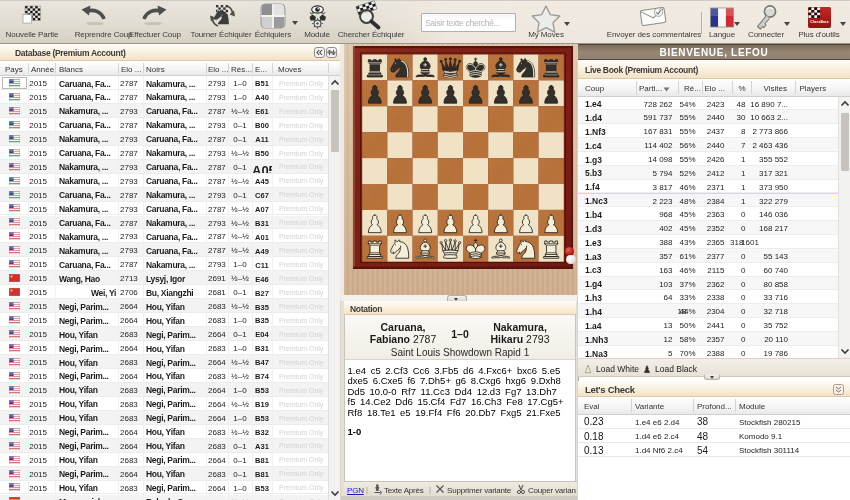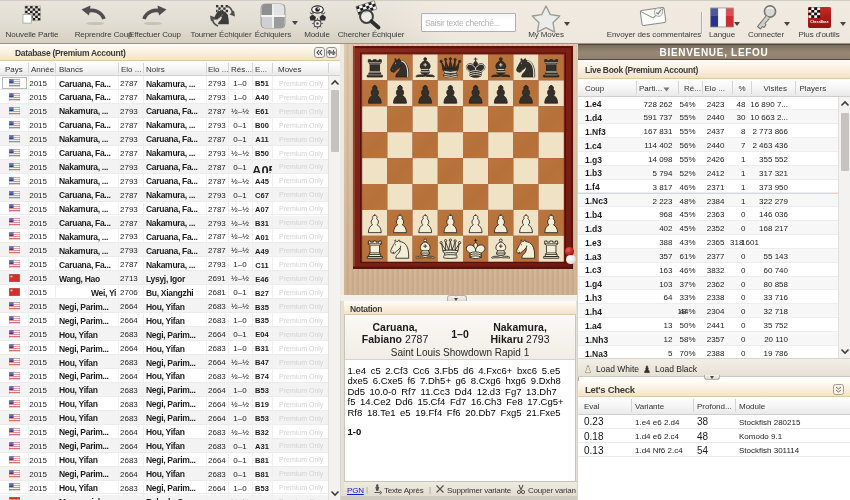--- a/index.html
+++ b/index.html
@@ -1163,21 +1163,21 @@
 <div class="abs" style="left:565px;top:246.5px;width:9px;height:9px;border-radius:50%;background:radial-gradient(circle at 35% 30%,#e86055,#b01510 65%,#7c0e0a);"></div>
 <div class="abs" style="left:566px;top:254.5px;width:9.5px;height:9.5px;border-radius:50%;background:radial-gradient(circle at 35% 30%,#ffffff,#e4e4e4 60%,#b9b9b9);"></div>
 <div class="abs" style="left:447px;top:295px;width:20px;height:6px;background:linear-gradient(#f5f2ec,#ddd8cc);border:1px solid #b5b0a4;border-bottom:none;border-radius:3px 3px 0 0;">
     <div class="caret" style="left:6px;top:2px;border-left-width:2.5px;border-right-width:2.5px;border-top-width:3px;"></div>
   </div>
 <div class="abs" style="left:344px;top:301px;width:232px;height:195px;background:#fff;border:1px solid #c9c4b8;border-bottom:none;"></div>
 <div class="abs phead" style="left:344px;top:301px;width:232px;height:14px;">
     <span style="position:absolute;left:6px;top:2.5px;">Notation</span>
   </div>
 <div class="abs" style="left:345px;top:315px;width:230px;height:45px;background:linear-gradient(#fbf9f6,#f1ede6);border-bottom:1px solid #d8d4cc;">
-    <div class="abs" style="left:0;top:6px;width:100px;text-align:center;font-size:10.5px;color:#1a1a1a;"><b>Caruana,<br>Fabiano</b> 2787</div>
+    <div class="abs" style="left:8px;top:6px;width:100px;text-align:center;font-size:10.5px;color:#1a1a1a;"><b>Caruana,<br>Fabiano</b> 2787</div>
     <div class="abs" style="left:100px;top:13px;width:30px;text-align:center;font-size:10.5px;font-weight:bold;color:#1a1a1a;">1–0</div>
     <div class="abs" style="left:125px;top:6px;width:100px;text-align:center;font-size:10.5px;color:#1a1a1a;"><b>Nakamura,<br>Hikaru</b> 2793</div>
     <div class="abs" style="left:0;top:32px;width:230px;text-align:center;font-size:10px;color:#2a2a2a;">Saint Louis Showdown Rapid 1</div>
   </div>
 <div class="abs" style="left:347.5px;top:366px;width:228px;font-size:9.5px;line-height:10.45px;color:#000;letter-spacing:0;word-spacing:2px;white-space:nowrap;">1.e4 c5 2.Cf3 Cc6 3.Fb5 d6 4.Fxc6+ bxc6 5.e5<br>dxe5 6.Cxe5 f6 7.Dh5+ g6 8.Cxg6 hxg6 9.Dxh8<br>Dd5 10.0-0 Rf7 11.Cc3 Dd4 12.d3 Fg7 13.Dh7<br>f5 14.Ce2 Dd6 15.Cf4 Fd7 16.Ch3 Fe8 17.Cg5+<br>Rf8 18.Te1 e5 19.Ff4 Ff6 20.Db7 Fxg5 21.Fxe5<div style="margin-top:9px;font-weight:bold;">1-0</div></div>
 <div class="abs" style="left:344px;top:481px;width:233px;height:15px;background:linear-gradient(#efeae0,#e3ddd0);border-top:1px solid #c9c4b8;font-size:8px;letter-spacing:-0.2px;color:#333;overflow:hidden;">
     <span style="position:absolute;left:3px;top:3.5px;color:#1818c8;text-decoration:underline;">PGN</span>
     <span style="position:absolute;left:22px;top:2.5px;color:#999;">|</span>
     <svg style="position:absolute;left:28px;top:2px;" width="11" height="11" viewBox="0 0 11 11">
       <path d="M4 1.5 a1.3 1.3 0 0 1 2.6 0 l-0.3 1.5 h1 l-1 4 h-2 l-1-4 h1 z" fill="#555"></path>
@@ -1255,21 +1255,21 @@
     </div>
     <div class="row" style="top:55.4px;height:13.85px;background:#ffffff;border-bottom:1px solid #ededed;">
       <div class="cell" style="left:7px;width:50px;font-weight:bold;font-size:8.5px;padding-top:2.8px;">1.g3</div>
       <div class="cell" style="left:38px;width:56.5px;text-align:right;padding-top:3px;">14 098</div>
       <div class="cell" style="left:80px;width:37.5px;text-align:right;padding-top:3px;">55%</div>
       <div class="cell" style="left:106px;width:40.5px;text-align:right;padding-top:3px;">2426</div>
       <div class="cell" style="left:132px;width:35.5px;text-align:right;padding-top:3px;">1</div>
       <div class="cell" style="left:152px;width:58px;text-align:right;padding-top:3px;">355 552</div>
     </div>
     <div class="row" style="top:69.2px;height:13.85px;background:#f7f7f7;border-bottom:1px solid #ededed;">
-      <div class="cell" style="left:7px;width:50px;font-weight:bold;font-size:8.5px;padding-top:2.8px;">1.b3</div>
+      <div class="cell" style="left:7px;width:50px;font-weight:bold;font-size:8.5px;padding-top:2.8px;">5.b3</div>
       <div class="cell" style="left:38px;width:56.5px;text-align:right;padding-top:3px;">5 794</div>
       <div class="cell" style="left:80px;width:37.5px;text-align:right;padding-top:3px;">52%</div>
       <div class="cell" style="left:106px;width:40.5px;text-align:right;padding-top:3px;">2412</div>
       <div class="cell" style="left:132px;width:35.5px;text-align:right;padding-top:3px;">1</div>
       <div class="cell" style="left:152px;width:58px;text-align:right;padding-top:3px;">317 321</div>
     </div>
     <div class="row" style="top:83.1px;height:13.85px;background:#ffffff;border-bottom:1px solid #ededed;">
       <div class="cell" style="left:7px;width:50px;font-weight:bold;font-size:8.5px;padding-top:2.8px;">1.f4</div>
       <div class="cell" style="left:38px;width:56.5px;text-align:right;padding-top:3px;">3 817</div>
       <div class="cell" style="left:80px;width:37.5px;text-align:right;padding-top:3px;">46%</div>
@@ -1314,21 +1314,21 @@
       <div class="cell" style="left:38px;width:56.5px;text-align:right;padding-top:3px;">357</div>
       <div class="cell" style="left:80px;width:37.5px;text-align:right;padding-top:3px;">61%</div>
       <div class="cell" style="left:106px;width:40.5px;text-align:right;padding-top:3px;">2377</div>
       <div class="cell" style="left:132px;width:35.5px;text-align:right;padding-top:3px;">0</div>
       <div class="cell" style="left:152px;width:58px;text-align:right;padding-top:3px;">55 143</div>
     </div>
     <div class="row" style="top:166.2px;height:13.85px;background:#ffffff;border-bottom:1px solid #ededed;">
       <div class="cell" style="left:7px;width:50px;font-weight:bold;font-size:8.5px;padding-top:2.8px;">1.c3</div>
       <div class="cell" style="left:38px;width:56.5px;text-align:right;padding-top:3px;">163</div>
       <div class="cell" style="left:80px;width:37.5px;text-align:right;padding-top:3px;">46%</div>
-      <div class="cell" style="left:106px;width:40.5px;text-align:right;padding-top:3px;">3832</div>
+      <div class="cell" style="left:106px;width:40.5px;text-align:right;padding-top:3px;">2115</div>
       <div class="cell" style="left:132px;width:35.5px;text-align:right;padding-top:3px;">0</div>
       <div class="cell" style="left:152px;width:58px;text-align:right;padding-top:3px;">60 740</div>
     </div>
     <div class="row" style="top:180.0px;height:13.85px;background:#f7f7f7;border-bottom:1px solid #ededed;">
       <div class="cell" style="left:7px;width:50px;font-weight:bold;font-size:8.5px;padding-top:2.8px;">1.g4</div>
       <div class="cell" style="left:38px;width:56.5px;text-align:right;padding-top:3px;">103</div>
       <div class="cell" style="left:80px;width:37.5px;text-align:right;padding-top:3px;">37%</div>
       <div class="cell" style="left:106px;width:40.5px;text-align:right;padding-top:3px;">2362</div>
       <div class="cell" style="left:132px;width:35.5px;text-align:right;padding-top:3px;">0</div>
       <div class="cell" style="left:152px;width:58px;text-align:right;padding-top:3px;">80 858</div>

